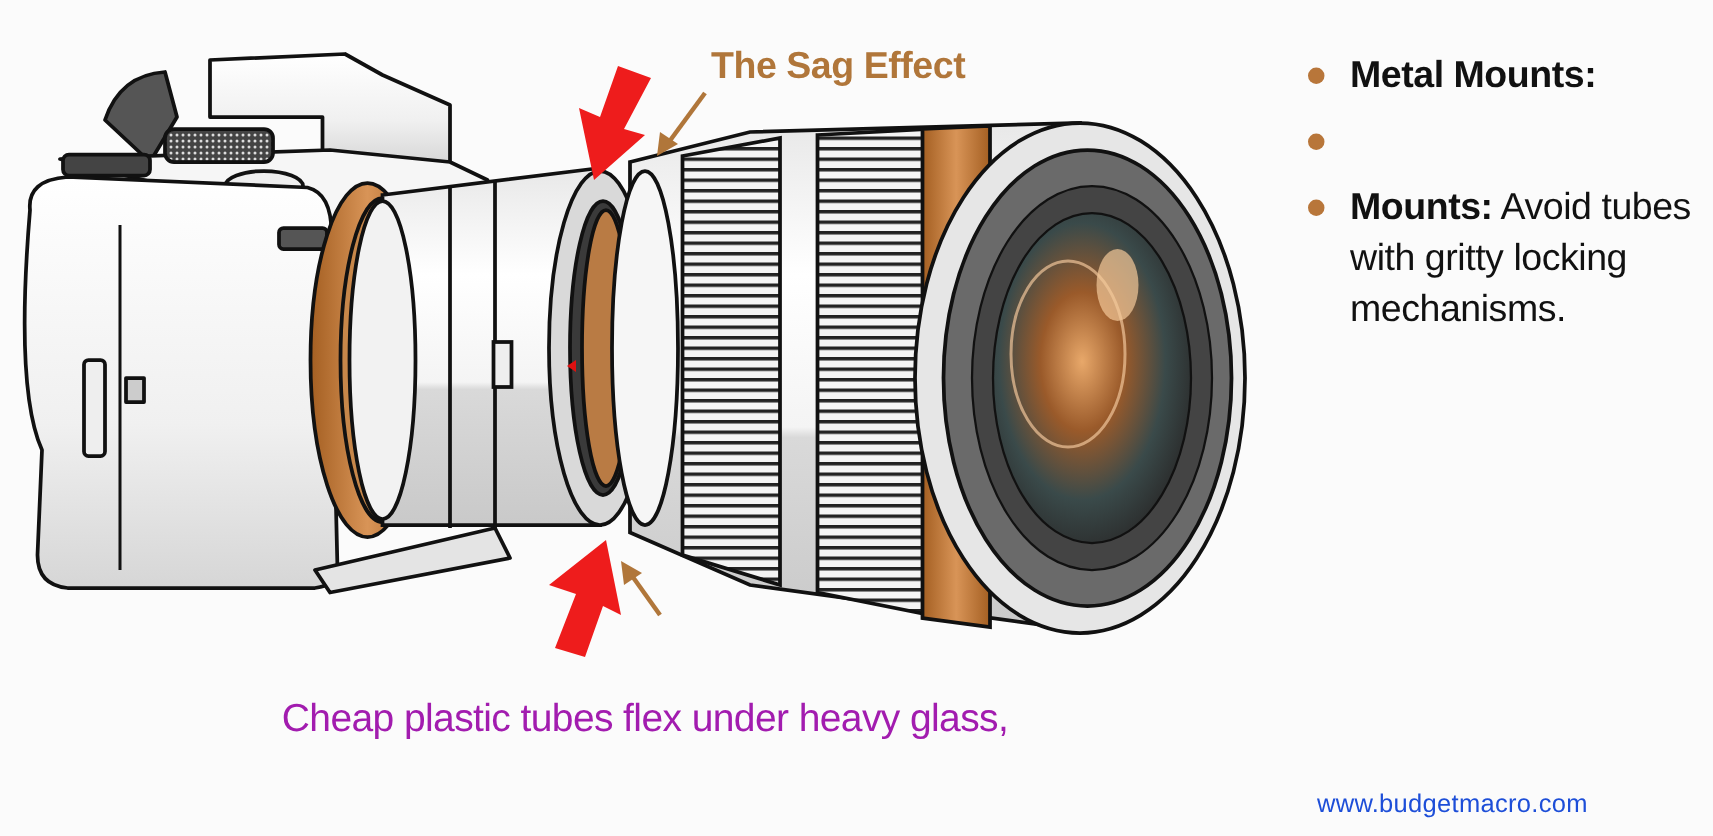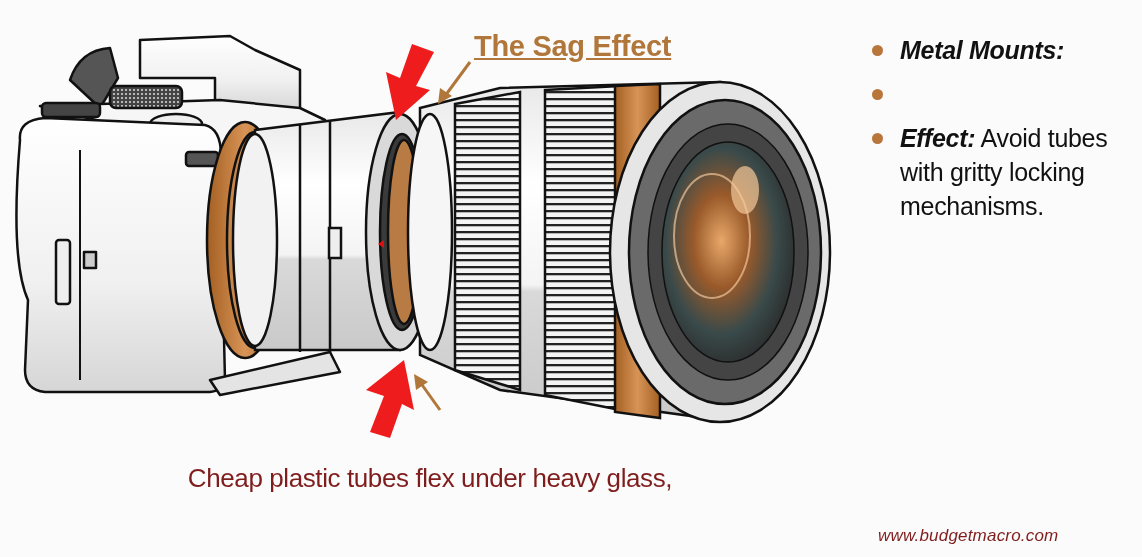--- a/index.html
+++ b/index.html
@@ -8,45 +8,44 @@
       background: #fbfbfb;
       position: relative;
       font-family: "Liberation Sans", "DejaVu Sans", sans-serif;
       color: #111;
     }
     .illustration {
       position: absolute; left: 0; top: 0; width: 860px; height: 460px;
     }
     .sag-title {
       position: absolute; left: 474px; top: 30px;
-      font-size: 29px; font-weight: bold; color: #b0763a;
+      font-size: 25px; font-weight: bold; color: #b0763a;
       letter-spacing: -0.3px;
-      text-decoration: underline;
     }
     .caption {
       position: absolute; left: 130px; top: 460px; width: 600px;
-      text-align: center; font-size: 26px; line-height: 36px; color: #7f1d1d;
+      text-align: center; font-size: 26px; line-height: 36px; color: #a21caf;
       letter-spacing: -0.4px;
     }
     .bullets {
       position: absolute; left: 870px; top: 33px; width: 270px;
       list-style: none; margin: 0; padding: 0;
     }
     .bullet {
       position: relative; padding-left: 30px; margin-bottom: 10px;
       font-size: 25px; line-height: 34px; color: #111; letter-spacing: -0.3px;
     }
     .bullet .dot {
       position: absolute; left: 2px; top: 12px; width: 11px; height: 11px;
       border-radius: 50%; background: #b8763a;
     }
-    .bullet .head { font-weight: bold; font-style: italic; }
+    .bullet .head { font-weight: bold; }
     .footer-url {
       position: absolute; left: 878px; top: 526px;
-      font-size: 17px; color: #7f1d1d; letter-spacing: 0.2px; font-style: italic;
+      font-size: 17px; color: #1d4ed8; letter-spacing: 0.2px;
     }
   </style>
 </head>
 <body>
 
 <svg class="illustration" viewBox="0 0 860 460" xmlns="http://www.w3.org/2000/svg">
   <defs>
     <linearGradient id="bodyG" x1="0" y1="0" x2="0" y2="1">
       <stop offset="0" stop-color="#ffffff"></stop>
       <stop offset="0.6" stop-color="#f0f0f0"></stop>
@@ -166,18 +165,18 @@
   <li class="bullet">
     <span class="dot"></span>
     <span class="head">Metal Mounts:</span><br>
   </li>
   <li class="bullet">
     <span class="dot"></span>
     <br>
   </li>
   <li class="bullet">
     <span class="dot"></span>
-    <span class="head">Effect:</span>
+    <span class="head">Mounts:</span>
     <span>Avoid tubes with gritty locking mechanisms.</span>
   </li>
 </ul>
 
 <div class="footer-url">www.budgetmacro.com</div>
 
 </body></html>

